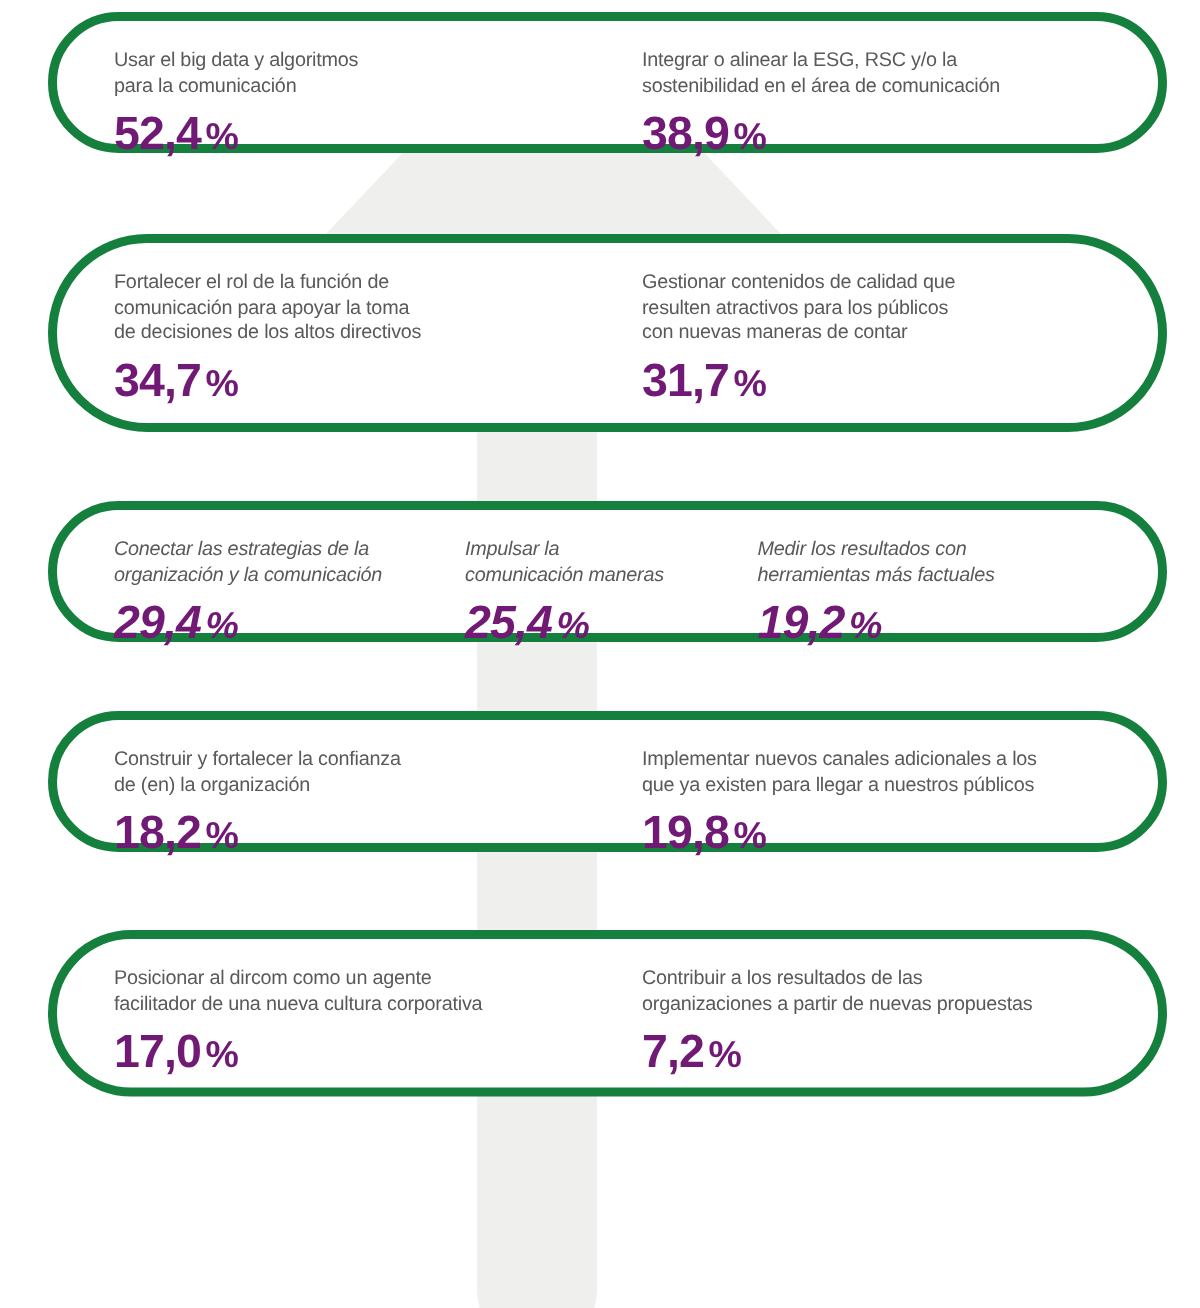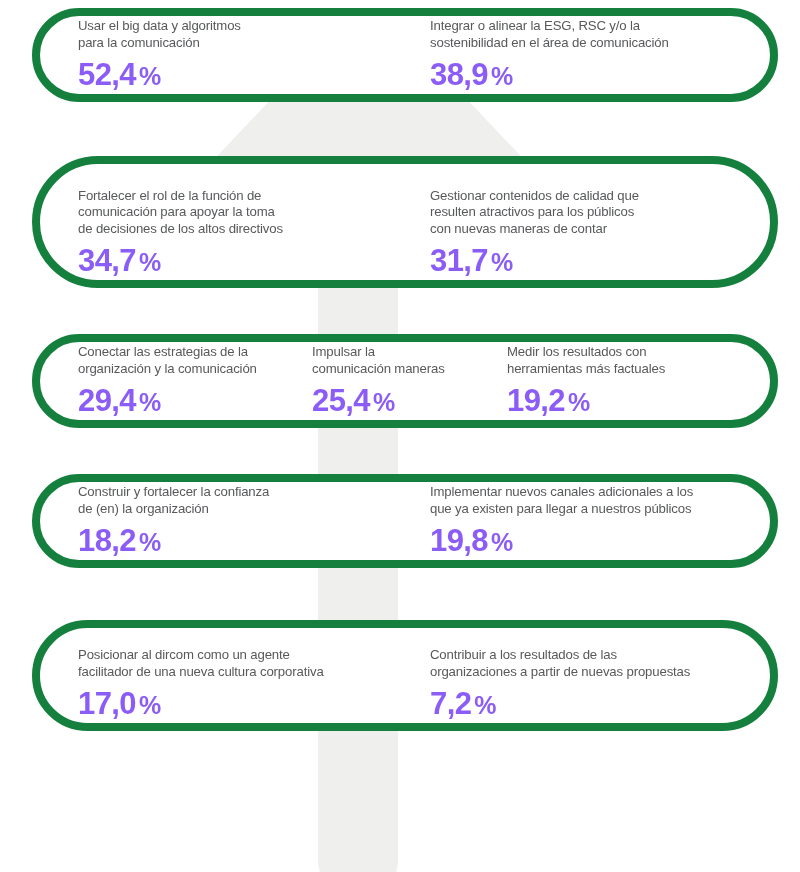--- a/index.html
+++ b/index.html
@@ -36,61 +36,61 @@
     height: 872px;
     z-index: 1;
   }
 
   .card {
     position: absolute;
     left: 32px;
     width: 746px;
     box-sizing: border-box;
     background: #ffffff;
-    border: 8px solid #15803d;
+    border: 6px solid #15803d;
     border-radius: 999px;
     display: flex;
-    align-items: flex-end;
+    align-items: flex-start;
   }
 
   .col {
     box-sizing: border-box;
     padding-top: 18px;
   }
 
   .label {
     color: #58595b;
     font-size: 13.2px;
     line-height: 16.5px;
     letter-spacing: -0.15px;
     white-space: pre-line;
     font-family: "Liberation Sans", "DejaVu Sans", sans-serif;
   }
 
   .value {
-    color: #8b5cf6;
+    color: #701a75;
     font-size: 31px;
     line-height: 36px;
     font-weight: bold;
     letter-spacing: -0.6px;
     margin-top: 6px;
     white-space: nowrap;
     font-family: "Liberation Sans", "DejaVu Sans", sans-serif;
   }
   .value .pct {
     font-weight: bold;
     font-size: 25px;
     letter-spacing: 0;
     margin-left: 3px;
   }
 
   
   #card-0 { top: 8px;   height: 94px; }
   #card-1 { top: 156px; height: 132px; }
-  #card-2 { top: 334px; height: 94px; }
+  #card-2 { top: 334px; height: 94px; font-style: italic; }
   #card-3 { top: 474px; height: 94px; }
   #card-4 { top: 620px; height: 111px; }
 
   
   .c-a { padding-left: 38px; width: 390px; }
   .c-b { padding-left: 0px;  width: 340px; }
 
   
   .c3-a { padding-left: 38px; width: 272px; }
   .c3-b { padding-left: 0px;  width: 195px; }

